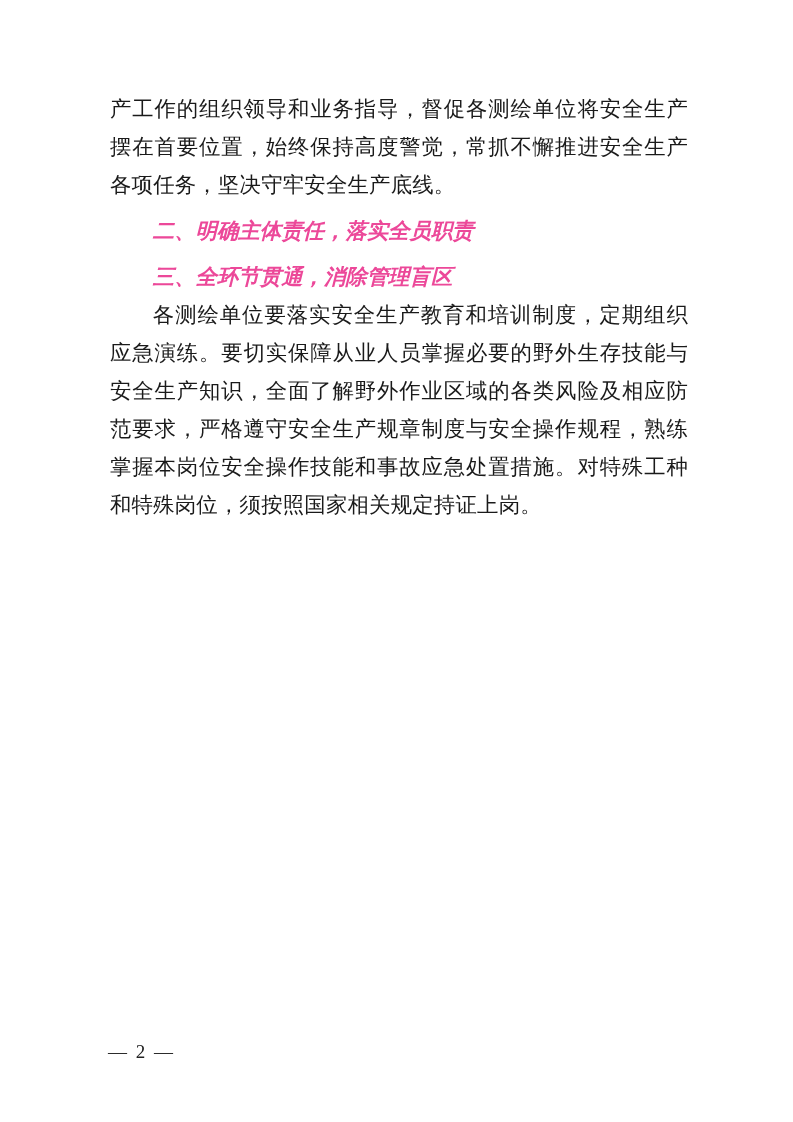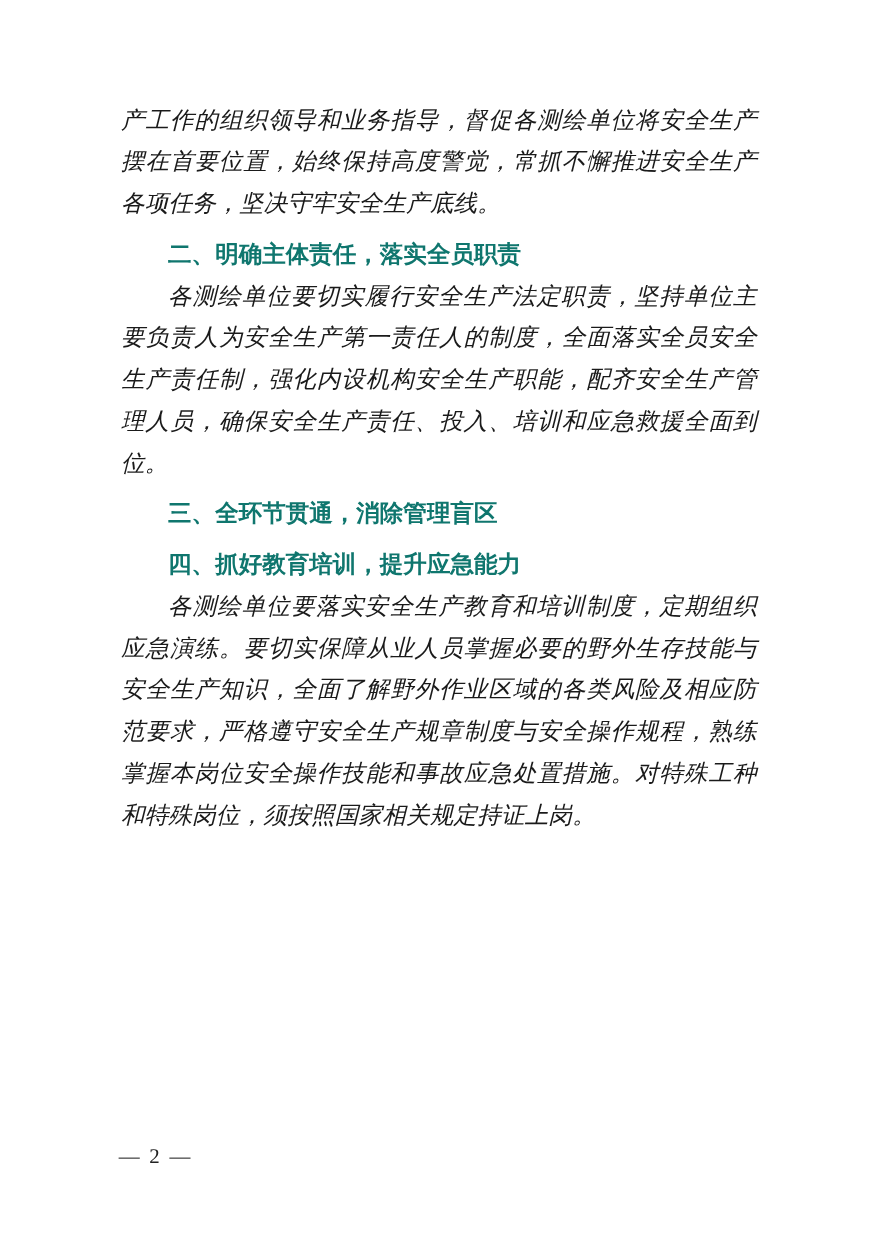--- a/index.html
+++ b/index.html
@@ -23,51 +23,49 @@
   }
   .body-para {
     margin: 0;
     font-family: "Liberation Serif", "DejaVu Serif", serif;
     font-size: 21.4px;
     line-height: 38px;
     text-align: justify;
     text-indent: 2em;
     color: #1a1a1a;
     letter-spacing: 0.2px;
-    font-style: italic;
   }
   .body-para.continued {
     text-indent: 0;
   }
   .section-heading {
     margin: 8px 0 0 0;
     font-family: "Liberation Sans", "DejaVu Sans", sans-serif;
     font-weight: bold;
     font-size: 21.4px;
     line-height: 38px;
     text-indent: 2em;
-    color: #0f766e;
+    color: #ec4899;
+    font-style: italic;
   }
   .page-number {
     position: absolute;
     left: 108px;
     top: 1040px;
     font-family: "Liberation Serif", "DejaVu Serif", serif;
     font-size: 19px;
     line-height: 24px;
     color: #222222;
     letter-spacing: 2px;
   }
 </style>
 </head>
 <body>
 
 <div class="page">
   <div class="doc-body" id="doc-body">
       <p class="body-para continued">产工作的组织领导和业务指导，督促各测绘单位将安全生产摆在首要位置，始终保持高度警觉，常抓不懈推进安全生产各项任务，坚决守牢安全生产底线。</p>
       <h2 class="section-heading">二、明确主体责任，落实全员职责</h2>
-      <p class="body-para">各测绘单位要切实履行安全生产法定职责，坚持单位主要负责人为安全生产第一责任人的制度，全面落实全员安全生产责任制，强化内设机构安全生产职能，配齐安全生产管理人员，确保安全生产责任、投入、培训和应急救援全面到位。</p>
       <h2 class="section-heading">三、全环节贯通，消除管理盲区</h2>
-      <h2 class="section-heading">四、抓好教育培训，提升应急能力</h2>
       <p class="body-para">各测绘单位要落实安全生产教育和培训制度，定期组织应急演练。要切实保障从业人员掌握必要的野外生存技能与安全生产知识，全面了解野外作业区域的各类风险及相应防范要求，严格遵守安全生产规章制度与安全操作规程，熟练掌握本岗位安全操作技能和事故应急处置措施。对特殊工种和特殊岗位，须按照国家相关规定持证上岗。</p>
     </div>
   <div class="page-number">— 2 —</div>
 </div>
 
 </body></html>

